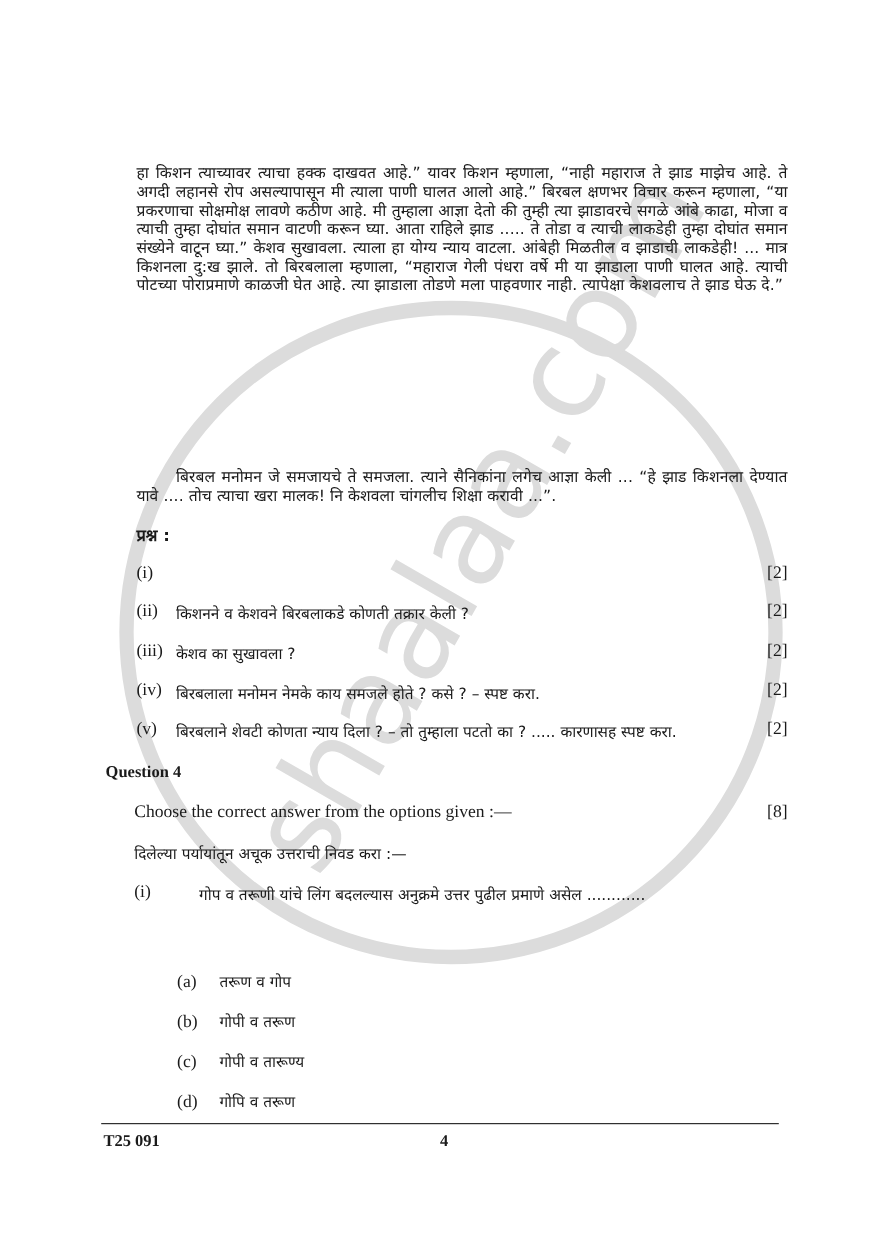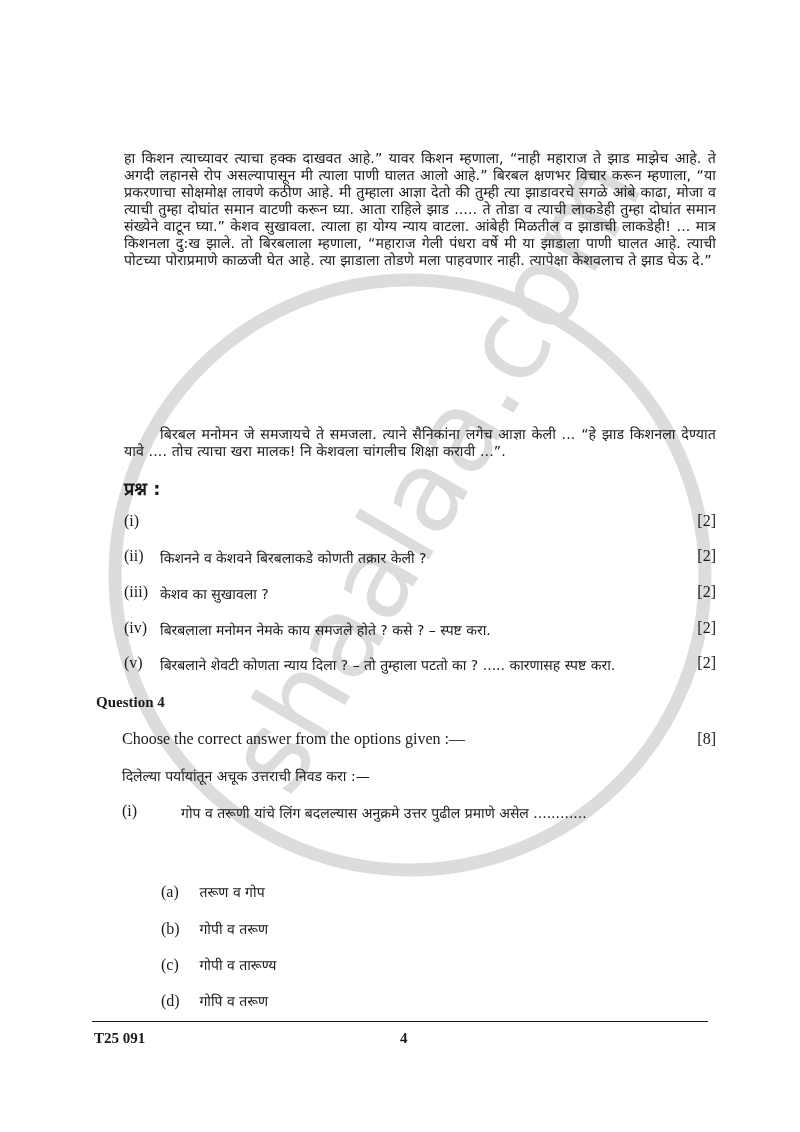--- a/index.html
+++ b/index.html
@@ -9,21 +9,21 @@
     }
     .page { position: absolute; left: 0; top: 0; width: 800px; height: 1132px; }
     .para {
       position: absolute; left: 124px; width: 592px;
       font-size: 14.2px; line-height: 17px; text-align: justify; text-align-last: left;
       font-family: "DejaVu Sans", sans-serif; font-weight: normal; letter-spacing: 0.1px;
     }
     .para.p1 { top: 150px; }
     .para.p2 { top: 426px; text-indent: 36px; }
     .prashna {
-      position: absolute; left: 124px; top: 476px; font-size: 18px; font-weight: bold;
+      position: absolute; left: 124px; top: 476px; font-size: 15px; font-weight: bold;
       font-family: "DejaVu Sans", sans-serif;
     }
     .qrow {
       position: absolute; left: 124px; width: 592px; height: 24px;
       font-size: 14px; font-family: "DejaVu Sans", sans-serif;
     }
     .qrow .num { position: absolute; left: 0; top: 0; font-family: "Liberation Serif", serif; font-size: 16px; }
     .qrow .txt { position: absolute; left: 36px; top: 1px; }
     .qrow .marks { position: absolute; right: 0; top: 0; font-family: "Liberation Serif", serif; font-size: 16px; }
     .q4-title {

